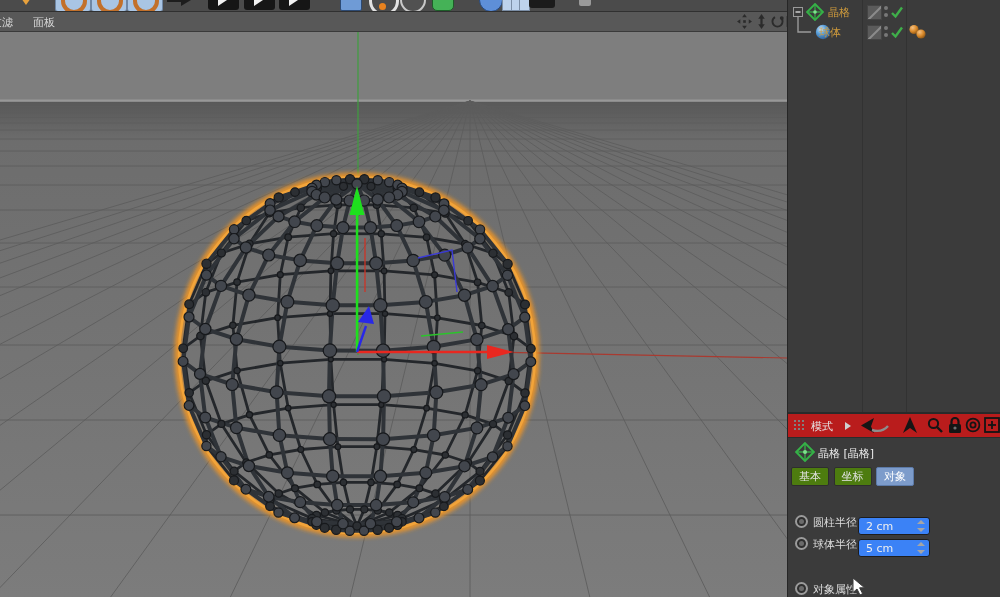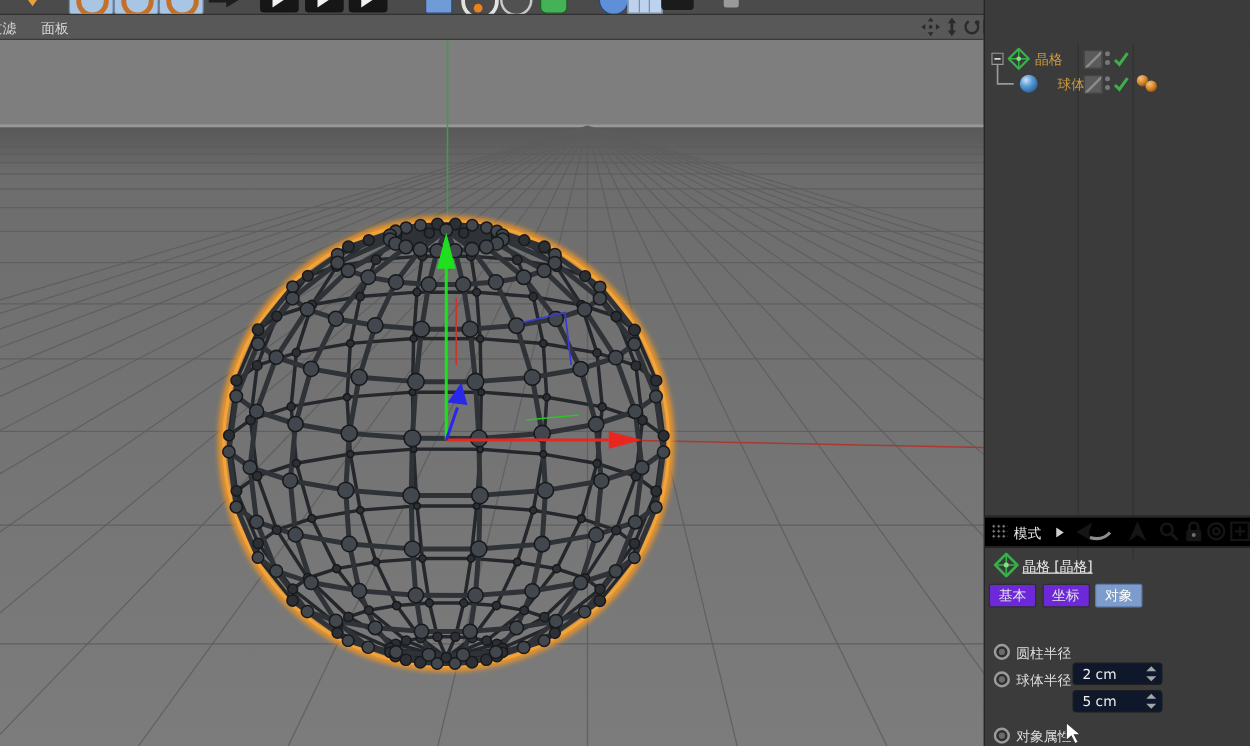--- a/index.html
+++ b/index.html
@@ -39,55 +39,55 @@
 
   
   #vp-menubar{position:absolute;left:0;top:12px;width:787px;height:19px;background:#585858;z-index:10;
               border-bottom:1px solid #3a3a3a;color:#d9d9d9;}
   .vp-menu-item{position:absolute;top:3px;cursor:default;}
   .vp-nav{position:absolute;top:2px;width:15px;height:15px;}
 
   
   #right-panel{position:absolute;left:787px;top:0;width:213px;height:597px;background:#3b3b3b;
                border-left:1px solid #262626;z-index:10;color:#dcdcdc;}
-  #om{position:absolute;left:0;top:0;width:213px;height:352px;background:#3b3b3b;margin-top:35px;}
+  #om{position:absolute;left:0;top:0;width:213px;height:352px;background:#3b3b3b;}
   .om-colline{position:absolute;top:0;height:412px;width:1px;background:#323232;}
   .om-row{position:absolute;left:0;width:213px;height:20px;}
   .om-label{position:absolute;top:3px;color:#cf9b3c;}
   .om-sq{position:absolute;width:13px;height:13px;top:3px;left:79px;background:#5b5b5b;border:1px solid #444;overflow:hidden;}
   .om-sq::after{content:"";position:absolute;left:-3px;top:5px;width:22px;height:2px;background:#8b8b8b;transform:rotate(-45deg);}
   .om-dots{position:absolute;left:96px;top:4px;width:4px;height:12px;}
   .om-dots::before{content:"";position:absolute;left:0;top:0;width:4px;height:4px;border-radius:50%;background:#787878;}
   .om-dots::after{content:"";position:absolute;left:0;top:7px;width:4px;height:4px;border-radius:50%;background:#787878;}
   .tree{position:absolute;background:transparent;}
 
   #divider{position:absolute;left:0;top:412px;width:213px;height:2px;background:#2a2a2a;}
 
-  #mode-bar{position:absolute;left:0;top:414px;width:213px;height:23px;background:#000000;border-bottom:1px solid #2c2c2c;}
+  #mode-bar{position:absolute;left:0;top:414px;width:213px;height:23px;background:#b91c1c;border-bottom:1px solid #2c2c2c;}
   #mode-label{position:absolute;left:23px;top:5px;color:#e6e6e6;}
   .grip{position:absolute;left:5px;top:5px;width:13px;height:13px;
         background-image:radial-gradient(#808080 32%, transparent 36%);background-size:4px 4px;}
 
   #obj-header{position:absolute;left:0;top:440px;width:213px;height:24px;}
-  #obj-title{position:absolute;left:30px;top:6px;color:#ededed;text-decoration:underline;}
+  #obj-title{position:absolute;left:30px;top:6px;color:#ededed;}
 
   #tabs{position:absolute;left:3px;top:467px;height:19px;}
   .tab{display:inline-block;height:15px;line-height:15px;padding:1px 7px 1px 7px;margin-right:1px;
-       background:#6d28d9;border:1px solid #2e2e2e;border-radius:2px;color:#e3e3e3;cursor:default;}
+       background:#4d7c0f;border:1px solid #2e2e2e;border-radius:2px;color:#e3e3e3;cursor:default;}
   .tab.active{background:#7d9ccb;color:#ffffff;border-color:#5c7aa8;}
 
   #section-bar{position:absolute;left:0;top:490px;width:213px;height:15px;background:#343434;
                border-top:1px solid #2b2b2b;border-bottom:1px solid #2b2b2b;}
   #section-bar span{position:absolute;left:6px;top:1px;font-weight:bold;color:#f2f2f2;font-size:10.5px;}
 
   .prop-row{position:absolute;left:0;width:238px;height:20px;}
   .keycircle{position:absolute;left:7px;top:3px;width:9px;height:9px;border:2px solid #9b9b9b;border-radius:50%;background:#2e2e2e;}
   .keycircle::after{content:"";position:absolute;left:2px;top:2px;width:5px;height:5px;border-radius:50%;background:#6b6b6b;}
   .prop-label{position:absolute;left:25px;top:3px;color:#dedede;white-space:nowrap;}
-  .prop-field{position:absolute;left:70px;top:18px;width:70px;height:16px;background:#0f172a;border:1px solid #1d1d1d;
+  .prop-field{position:absolute;left:70px;top:5px;width:70px;height:16px;background:#3b82f6;border:1px solid #1d1d1d;
               border-radius:3px;color:#efefef;}
   .prop-value{position:absolute;left:7px;top:2px;}
   .spin{position:absolute;right:4px;top:2px;width:9px;height:12px;}
   .spin::before{content:"";position:absolute;left:1px;top:0;width:0;height:0;
                 border-left:4px solid transparent;border-right:4px solid transparent;border-bottom:4px solid #a5a5a5;}
   .spin::after{content:"";position:absolute;left:1px;bottom:0;width:0;height:0;
                border-left:4px solid transparent;border-right:4px solid transparent;border-top:4px solid #a5a5a5;}
 
   #cursor{position:absolute;left:852px;top:577px;z-index:50;}
 </style>
@@ -944,21 +944,21 @@
       <svg class="tree" style="left:27px;top:2px" width="16" height="16">
         <defs>
             <radialGradient id="sphg" cx="35%" cy="30%" r="75%">
           <stop offset="0%" stop-color="#cfe4f7"></stop>
               <stop offset="45%" stop-color="#5a9fd8"></stop>
               <stop offset="100%" stop-color="#2b5d96"></stop>
         </radialGradient>
           </defs>
         <circle cx="8" cy="8" r="7.2" fill="url(#sphg)"></circle>
       </svg>
-      <span class="om-label" style="left:58px">球体</span>
+      <span class="om-label" style="left:31px">球体</span>
       <span class="om-sq"></span>
       <span class="om-dots"></span>
       <svg class="tree" style="left:102px;top:3px" width="14" height="14">
         <path d="M2 8 L5.5 11.5 L12 2.5" fill="none" stroke="#3fae4a" stroke-width="2.4"></path>
       </svg>
       <svg class="tree" style="left:120px;top:2px" width="24" height="16">
         <defs>
             <radialGradient id="tagg" cx="35%" cy="30%" r="75%">
           <stop offset="0%" stop-color="#f4c184"></stop>
               <stop offset="55%" stop-color="#d98a2b"></stop>

